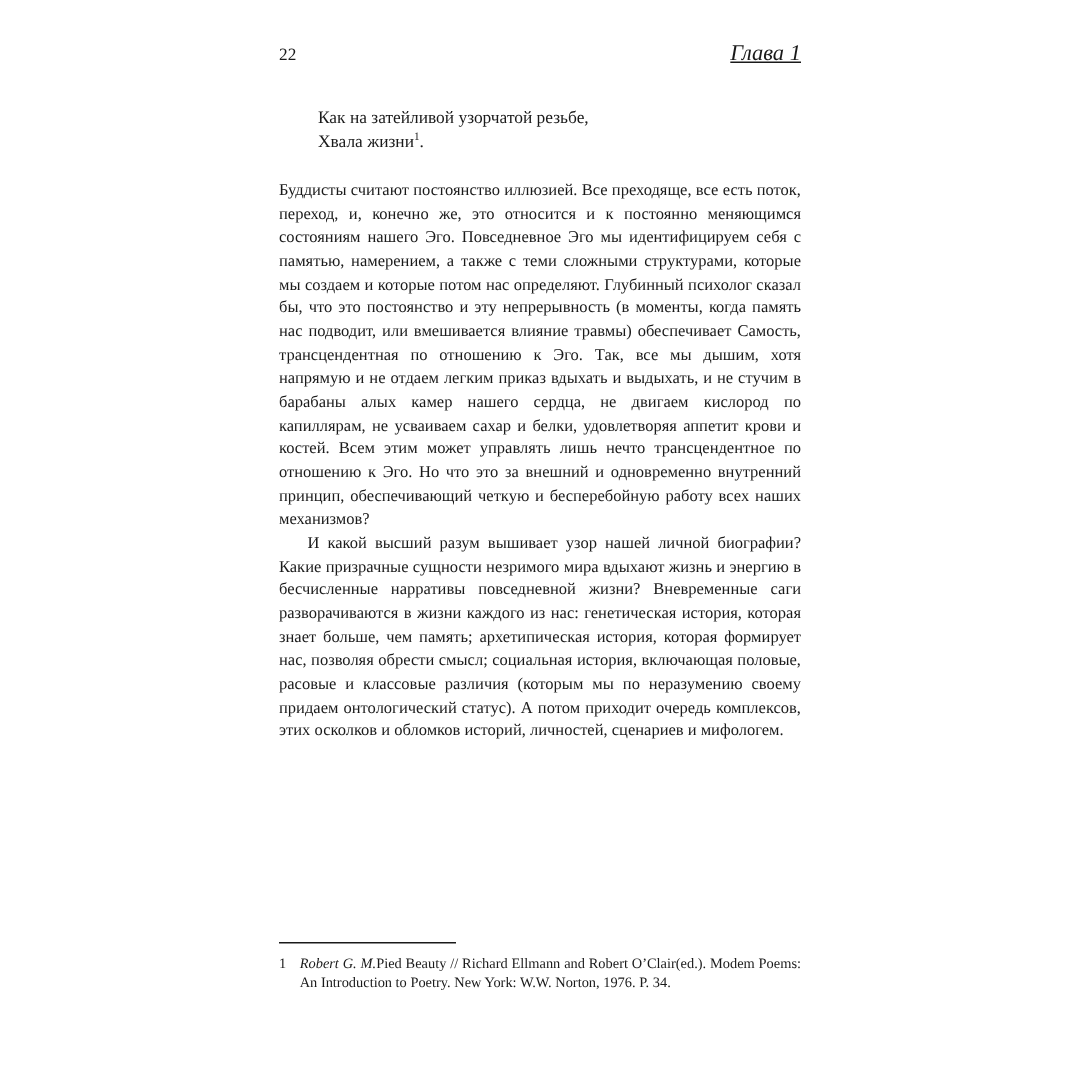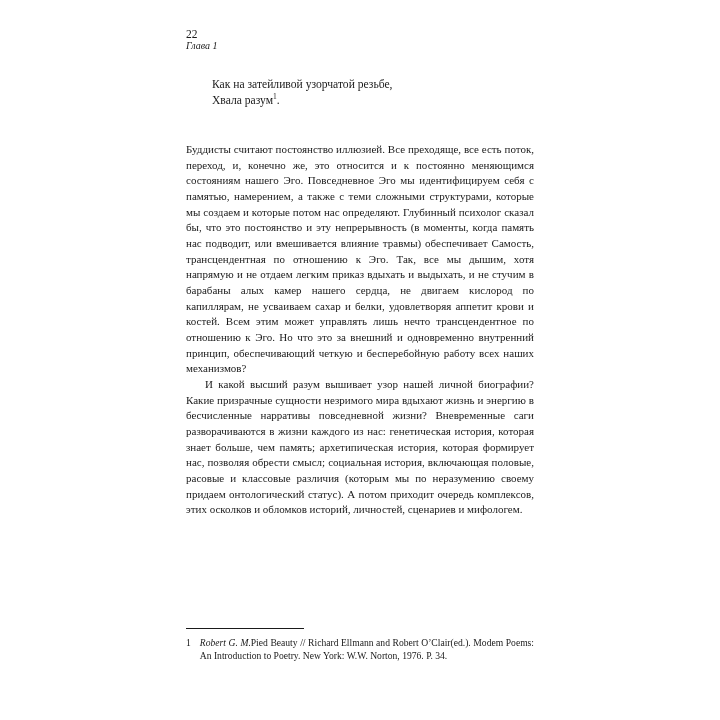--- a/index.html
+++ b/index.html
@@ -21,34 +21,34 @@
     left: 186px;
     top: 28px;
     width: 348px;
   }
   .header-row {
     display: flex;
     justify-content: space-between;
     align-items: baseline;
     font-size: 11.5px;
     margin-bottom: 26px;
-    flex-direction: column;
   }
   .folio {
     font-family: "Liberation Serif", serif;
     font-size: 11.5px;
     color: #1a1a1a;
   }
   .running-head {
     font-style: italic;
-    font-size: 10px;
+    font-size: 15px;
     color: #1a1a1a;
+    text-decoration: underline;
   }
   .verse {
-    margin: 0 0 32px 26px;
+    margin: 0 0 16px 26px;
     font-size: 11.6px;
     line-height: 1.42;
   }
   .verse div {
     white-space: nowrap;
   }
   .sup {
     font-size: 7.5px;
     vertical-align: super;
     line-height: 0;
@@ -100,21 +100,21 @@
 
   <div class="content">
 
     <div class="header-row">
       <span class="folio">22</span>
       <span class="running-head">Глава 1</span>
     </div>
 
     <div class="verse">
       <div>Как на затейливой узорчатой резьбе,</div>
-      <div><span>Хвала разум</span><span class="sup">1</span><span>.</span></div>
+      <div><span>Хвала жизни</span><span class="sup">1</span><span>.</span></div>
     </div>
 
     <p class="body">Буддисты считают постоянство иллюзией. Все преходяще, все есть поток, переход, и, конечно же, это относится и к постоянно меняющимся состояниям нашего Эго. Повседневное Эго мы идентифицируем себя с памятью, намерением, а также с теми сложными структурами, которые мы создаем и которые потом нас определяют. Глубинный психолог сказал бы, что это постоянство и эту непрерывность (в моменты, когда память нас подводит, или вмешивается влияние травмы) обеспечивает Самость, трансцендентная по отношению к Эго. Так, все мы дышим, хотя напрямую и не отдаем легким приказ вдыхать и выдыхать, и не стучим в барабаны алых камер нашего сердца, не двигаем кислород по капиллярам, не усваиваем сахар и белки, удовлетворяя аппетит крови и костей. Всем этим может управлять лишь нечто трансцендентное по отношению к Эго. Но что это за внешний и одновременно внутренний принцип, обеспечивающий четкую и бесперебойную работу всех наших механизмов?</p>
     <p class="body">И какой высший разум вышивает узор нашей личной биографии? Какие призрачные сущности незримого мира вдыхают жизнь и энергию в бесчисленные нарративы повседневной жизни? Вневременные саги разворачиваются в жизни каждого из нас: генетическая история, которая знает больше, чем память; архетипическая история, которая формирует нас, позволяя обрести смысл; социальная история, включающая половые, расовые и классовые различия (которым мы по неразумению своему придаем онтологический статус). А потом приходит очередь комплексов, этих осколков и обломков историй, личностей, сценариев и мифологем.</p>
 
   </div>
 
   <div class="footnote-area">
     <div class="fn-rule"></div>
     <div class="footnote">

